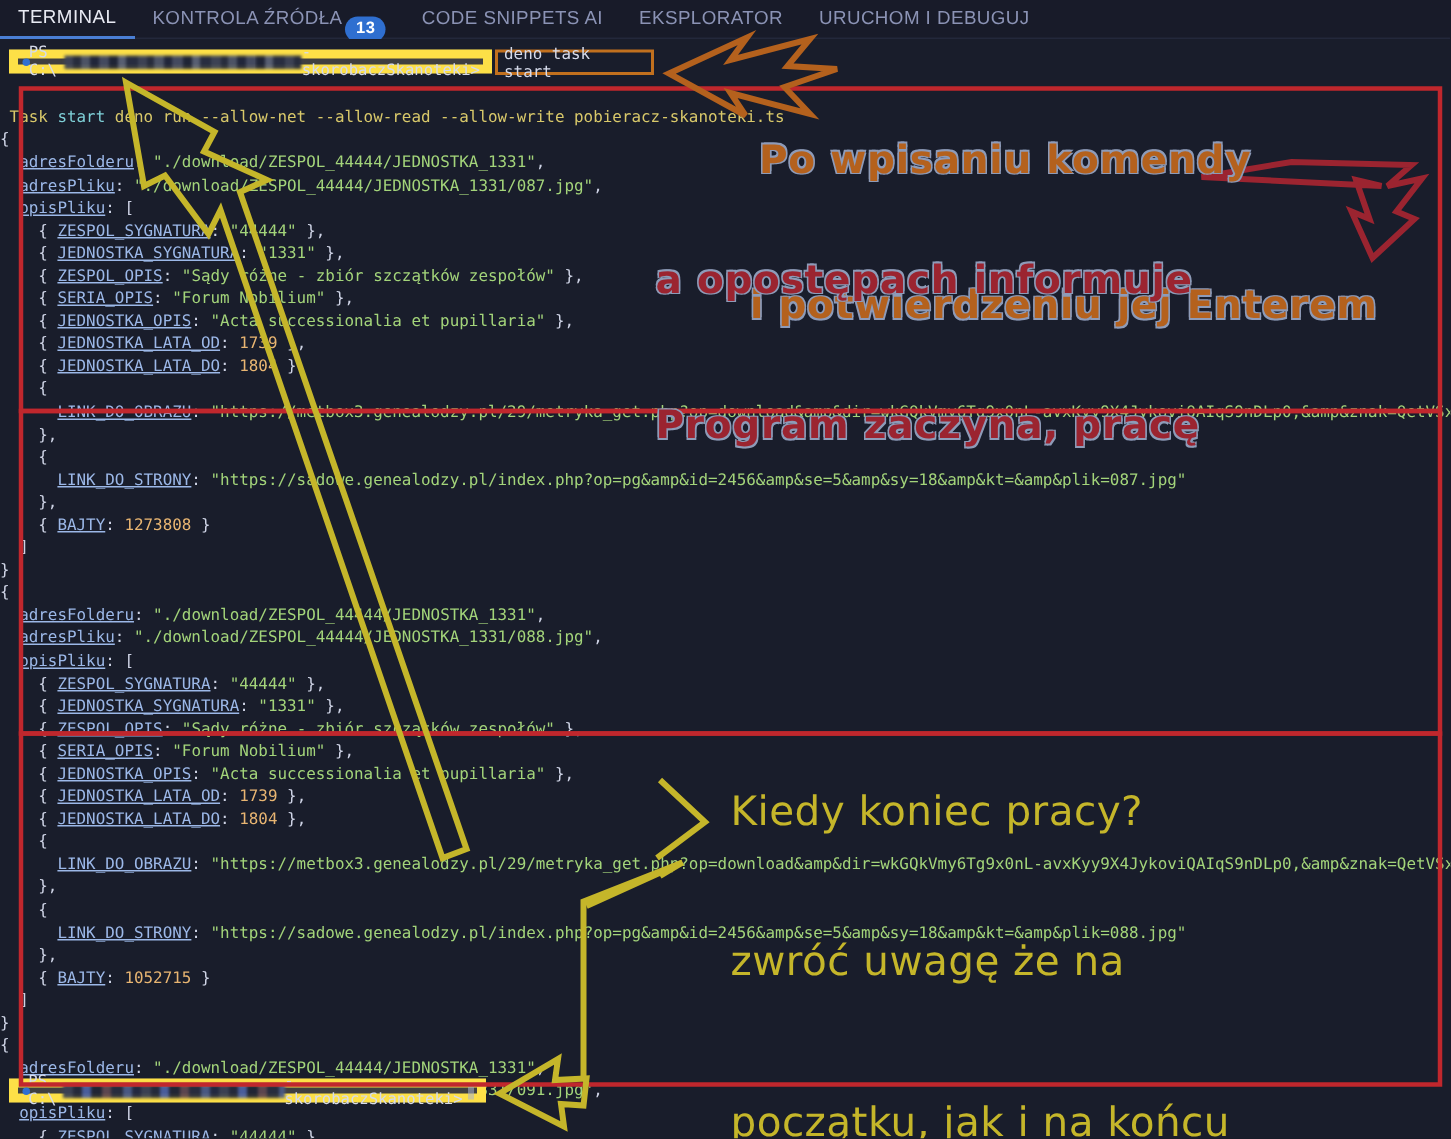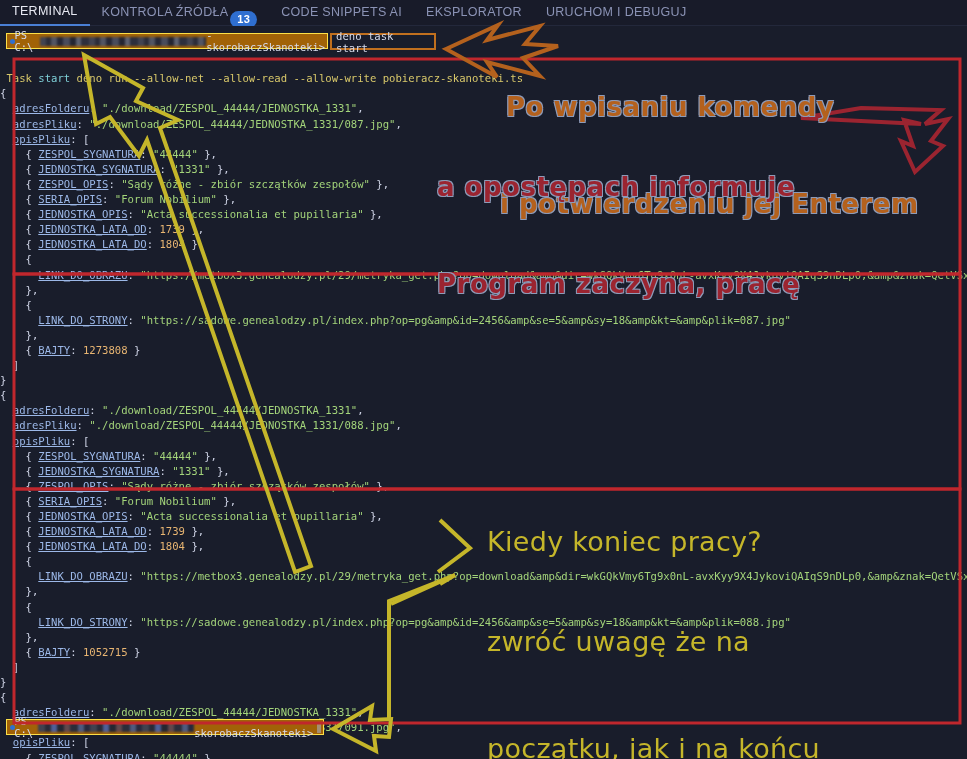--- a/index.html
+++ b/index.html
@@ -74,27 +74,27 @@
   .c-str    { color: #a3d47a; }   
   .c-num    { color: #e8b572; }   
   .c-punct  { color: #cfd4e6; }   
   .c-white  { color: #d6dbeb; }
   .c-yellow { color: #d8c86a; }
   .c-cyan   { color: #7fd0d8; }
 
   
   .promptbox {
     position: absolute;
-    border: 1px solid #fde047;
+    border: 6px solid #fde047;
     box-sizing: border-box;
     height: 16px;
     display: flex;
     align-items: center;
     padding: 0 2px;
-    background: #a16207;
+    background: #404040;
   }
   .promptdot {
     width: 5px; height: 5px; border-radius: 50%;
     background: #2f6fd0;
     position: absolute;
     left: 3px;
   }
   .blur {
     display: inline-block;
     height: 9px;

